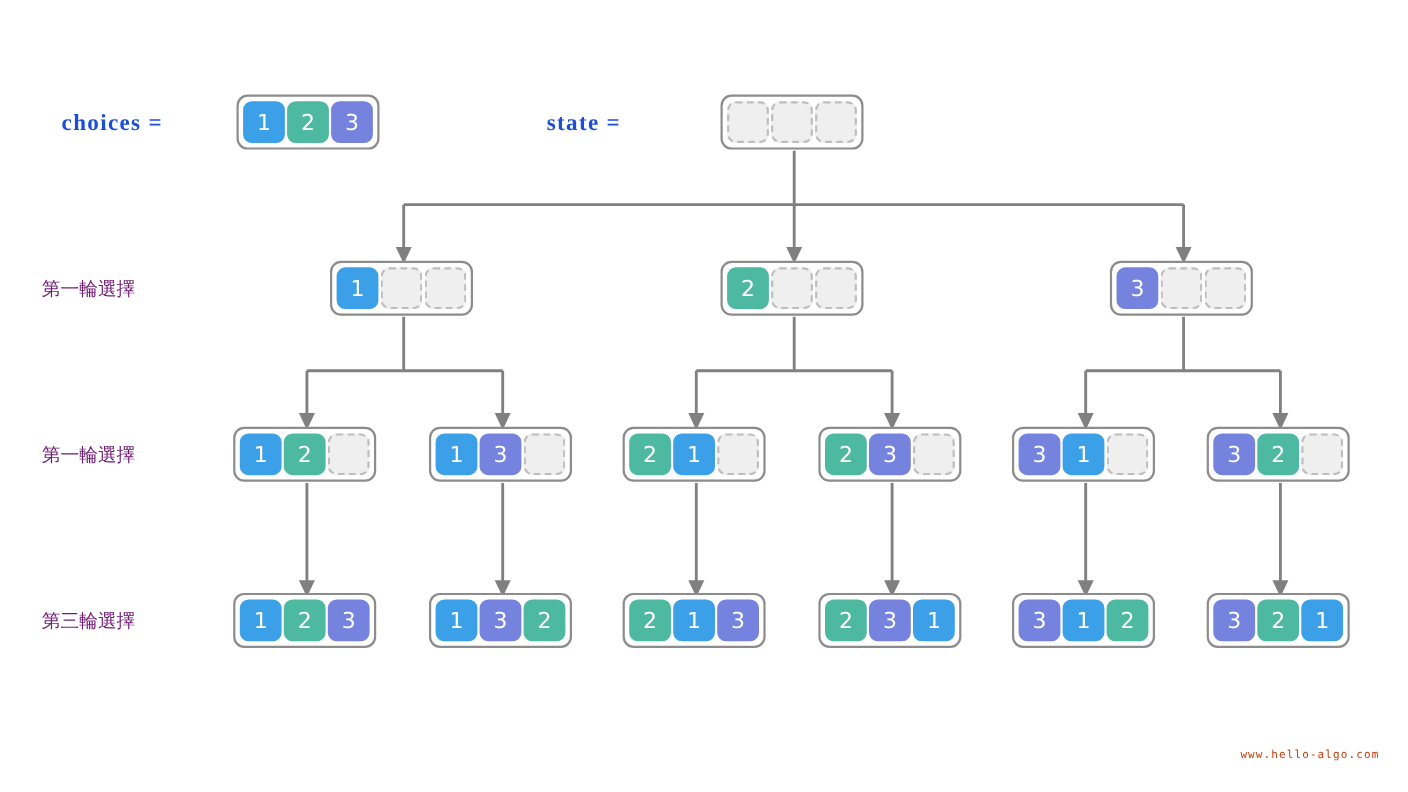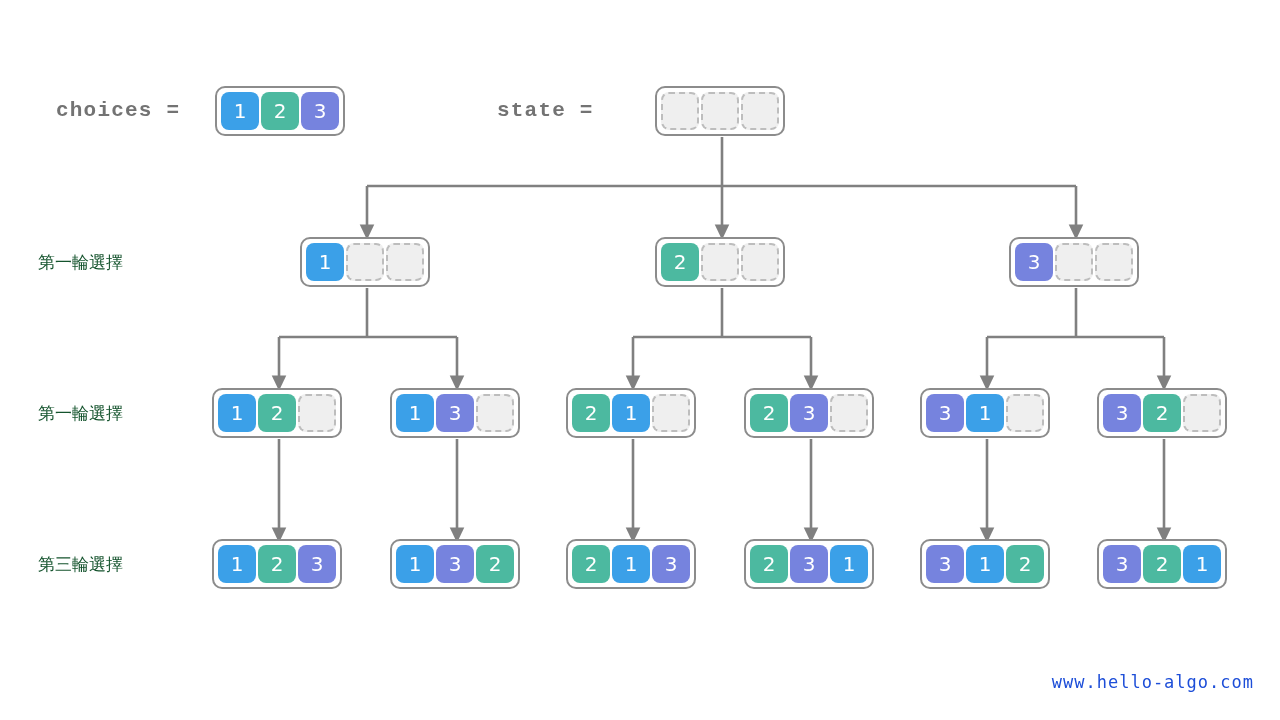--- a/index.html
+++ b/index.html
@@ -27,34 +27,34 @@
     position: absolute;
     left: 0; top: 0;
     width: 1280px;
     height: 720px;
     pointer-events: none;
   }
 
   
   .var-label {
     position: absolute;
-    font-family: Liberation Mono, monospace;
+    font-family: Liberation Serif, serif;
     font-size: 21px;
     font-weight: bold;
     letter-spacing: 1.2px;
-    color: #737373;
+    color: #1d4ed8;
     white-space: nowrap;
   }
 
   
   .row-label {
     position: absolute;
     font-family: Liberation Sans, sans-serif;
     font-size: 17px;
-    color: #14532d;
+    color: #701a75;
     white-space: nowrap;
   }
 
   
   .node {
     position: absolute;
     box-sizing: border-box;
     border: 2.5px solid #8c8c8c;
     border-radius: 10px;
     background: #ffffff;
@@ -85,23 +85,23 @@
   .cell.v1 { background: #3ba0e8; }
   .cell.v2 { background: #4cb9a0; }
   .cell.v3 { background: #7683de; }
 
   
   .watermark {
     position: absolute;
     right: 26px;
     bottom: 28px;
     font-family: "DejaVu Sans Mono", "Liberation Mono", monospace;
-    font-size: 17px;
+    font-size: 10px;
     letter-spacing: 1px;
-    color: #1d4ed8;
+    color: #c2410c;
     white-space: nowrap;
   }
 </style>
 </head>
 <body>
 
 <div id="canvas">
 
   <svg id="edges" viewBox="0 0 1280 720">
     <defs>

